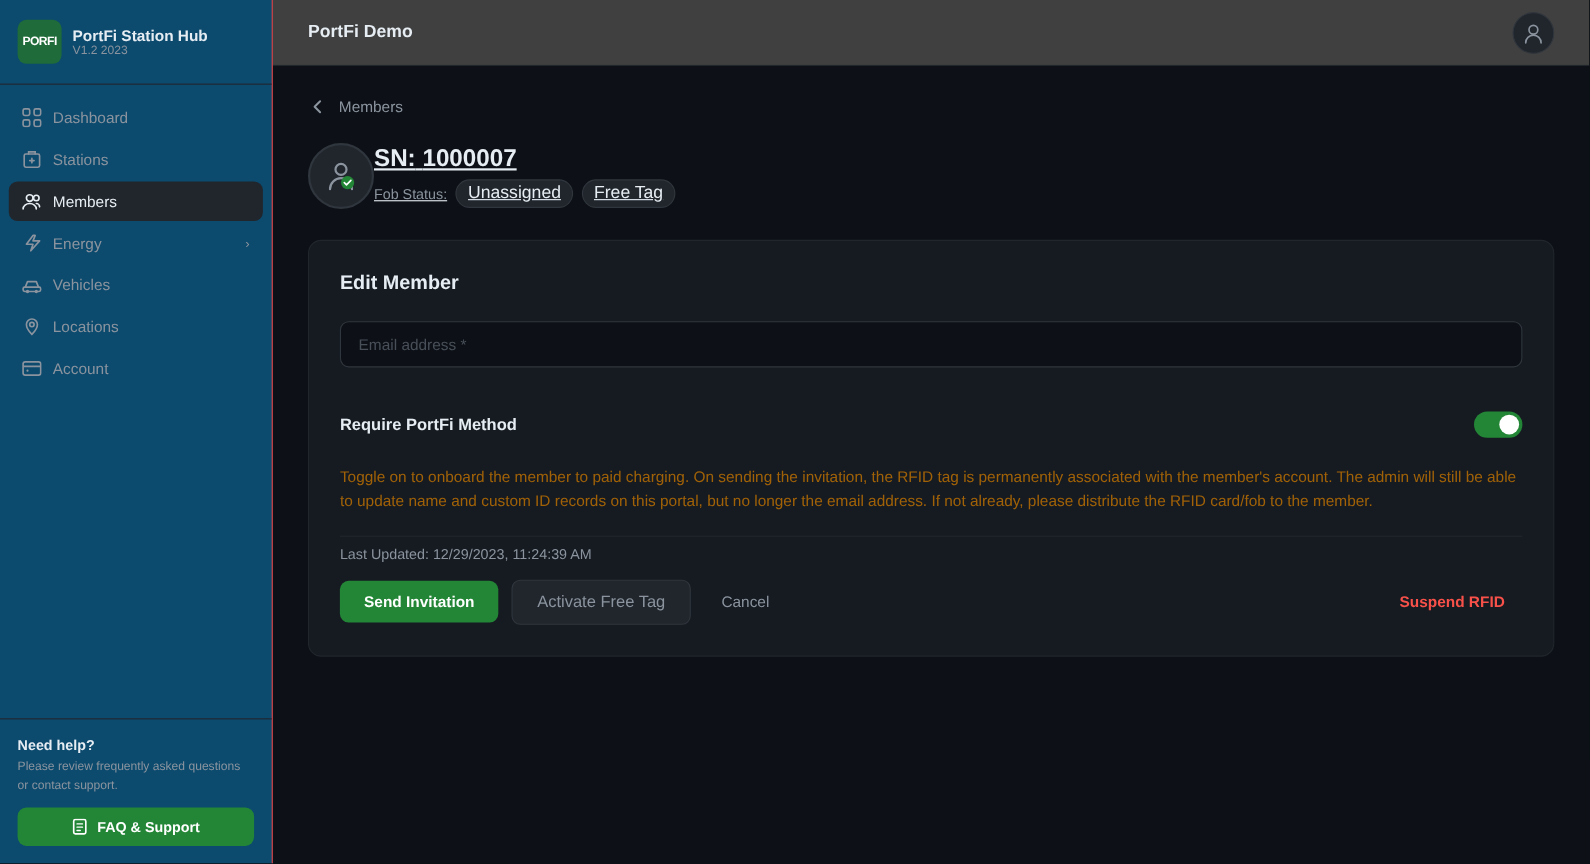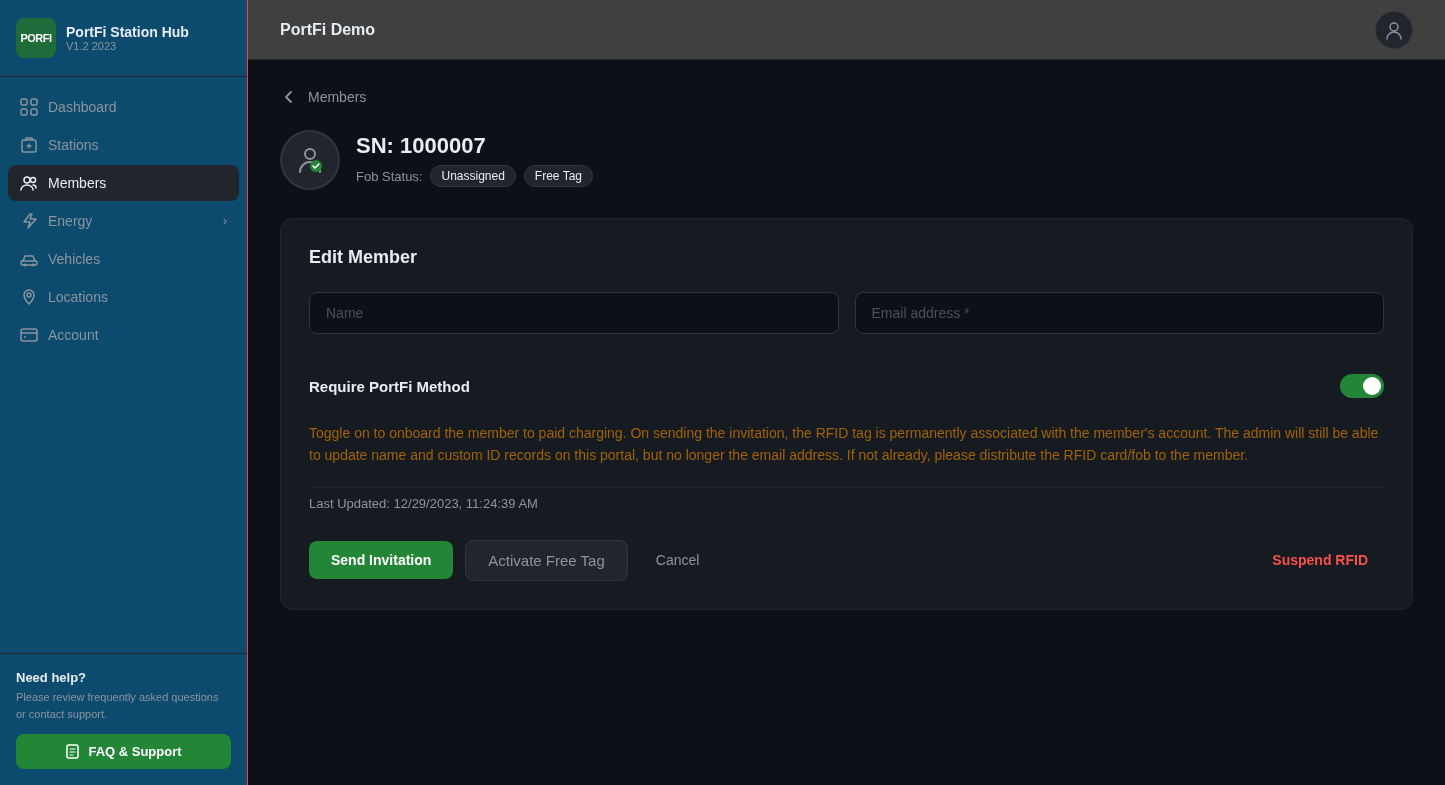--- a/index.html
+++ b/index.html
@@ -189,22 +189,22 @@
 
     .back-arrow {
       display: flex;
       align-items: center;
     }
 
     
     .member-header {
       display: flex;
       align-items: center;
-      gap: 16px;
       margin-bottom: 28px;
+      text-decoration: underline;
     }
 
     .member-avatar {
       width: 60px;
       height: 60px;
       border-radius: 50%;
       background: #21262d;
       border: 2px solid #30363d;
       display: flex;
       align-items: center;
@@ -223,21 +223,21 @@
       display: flex;
       align-items: center;
       gap: 8px;
       font-size: 13px;
       color: #8b949e;
     }
 
     .badge {
       padding: 3px 10px;
       border-radius: 20px;
-      font-size: 12px;
+      font-size: 16px;
       font-weight: 500;
     }
 
     .badge-unassigned {
       background: #21262d;
       color: #e6edf3;
       border: 1px solid #30363d;
     }
 
     .badge-freetag {
@@ -335,21 +335,21 @@
     .toggle-description {
       font-size: 14px;
       color: #a16207;
       line-height: 1.6;
       margin-bottom: 20px;
     }
 
     .last-updated {
       font-size: 13px;
       color: #8b949e;
-      margin-bottom: 29px;
+      margin-bottom: 16px;
       padding-top: 8px;
       border-top: 1px solid #21262d;
     }
 
     
     .action-row {
       display: flex;
       align-items: center;
       gap: 12px;
     }
@@ -551,23 +551,20 @@
           <span class="badge badge-freetag">Free Tag</span>
         </div>
       </div>
     </div>
 
     <div class="form-card">
       <div class="form-title">Edit Member</div>
 
       <div class="form-row">
         <div class="form-field">
-          <input class="form-input" type="text" placeholder="Name" style="">
-        </div>
-        <div class="form-field">
           <input class="form-input" type="text" placeholder="Email address *" style="">
         </div>
       </div>
 
       <div class="form-row">
         <div class="form-field" style="flex:1;"></div>
       </div>
 
       <div class="toggle-row">
         <span class="toggle-label">Require PortFi Method</span>

